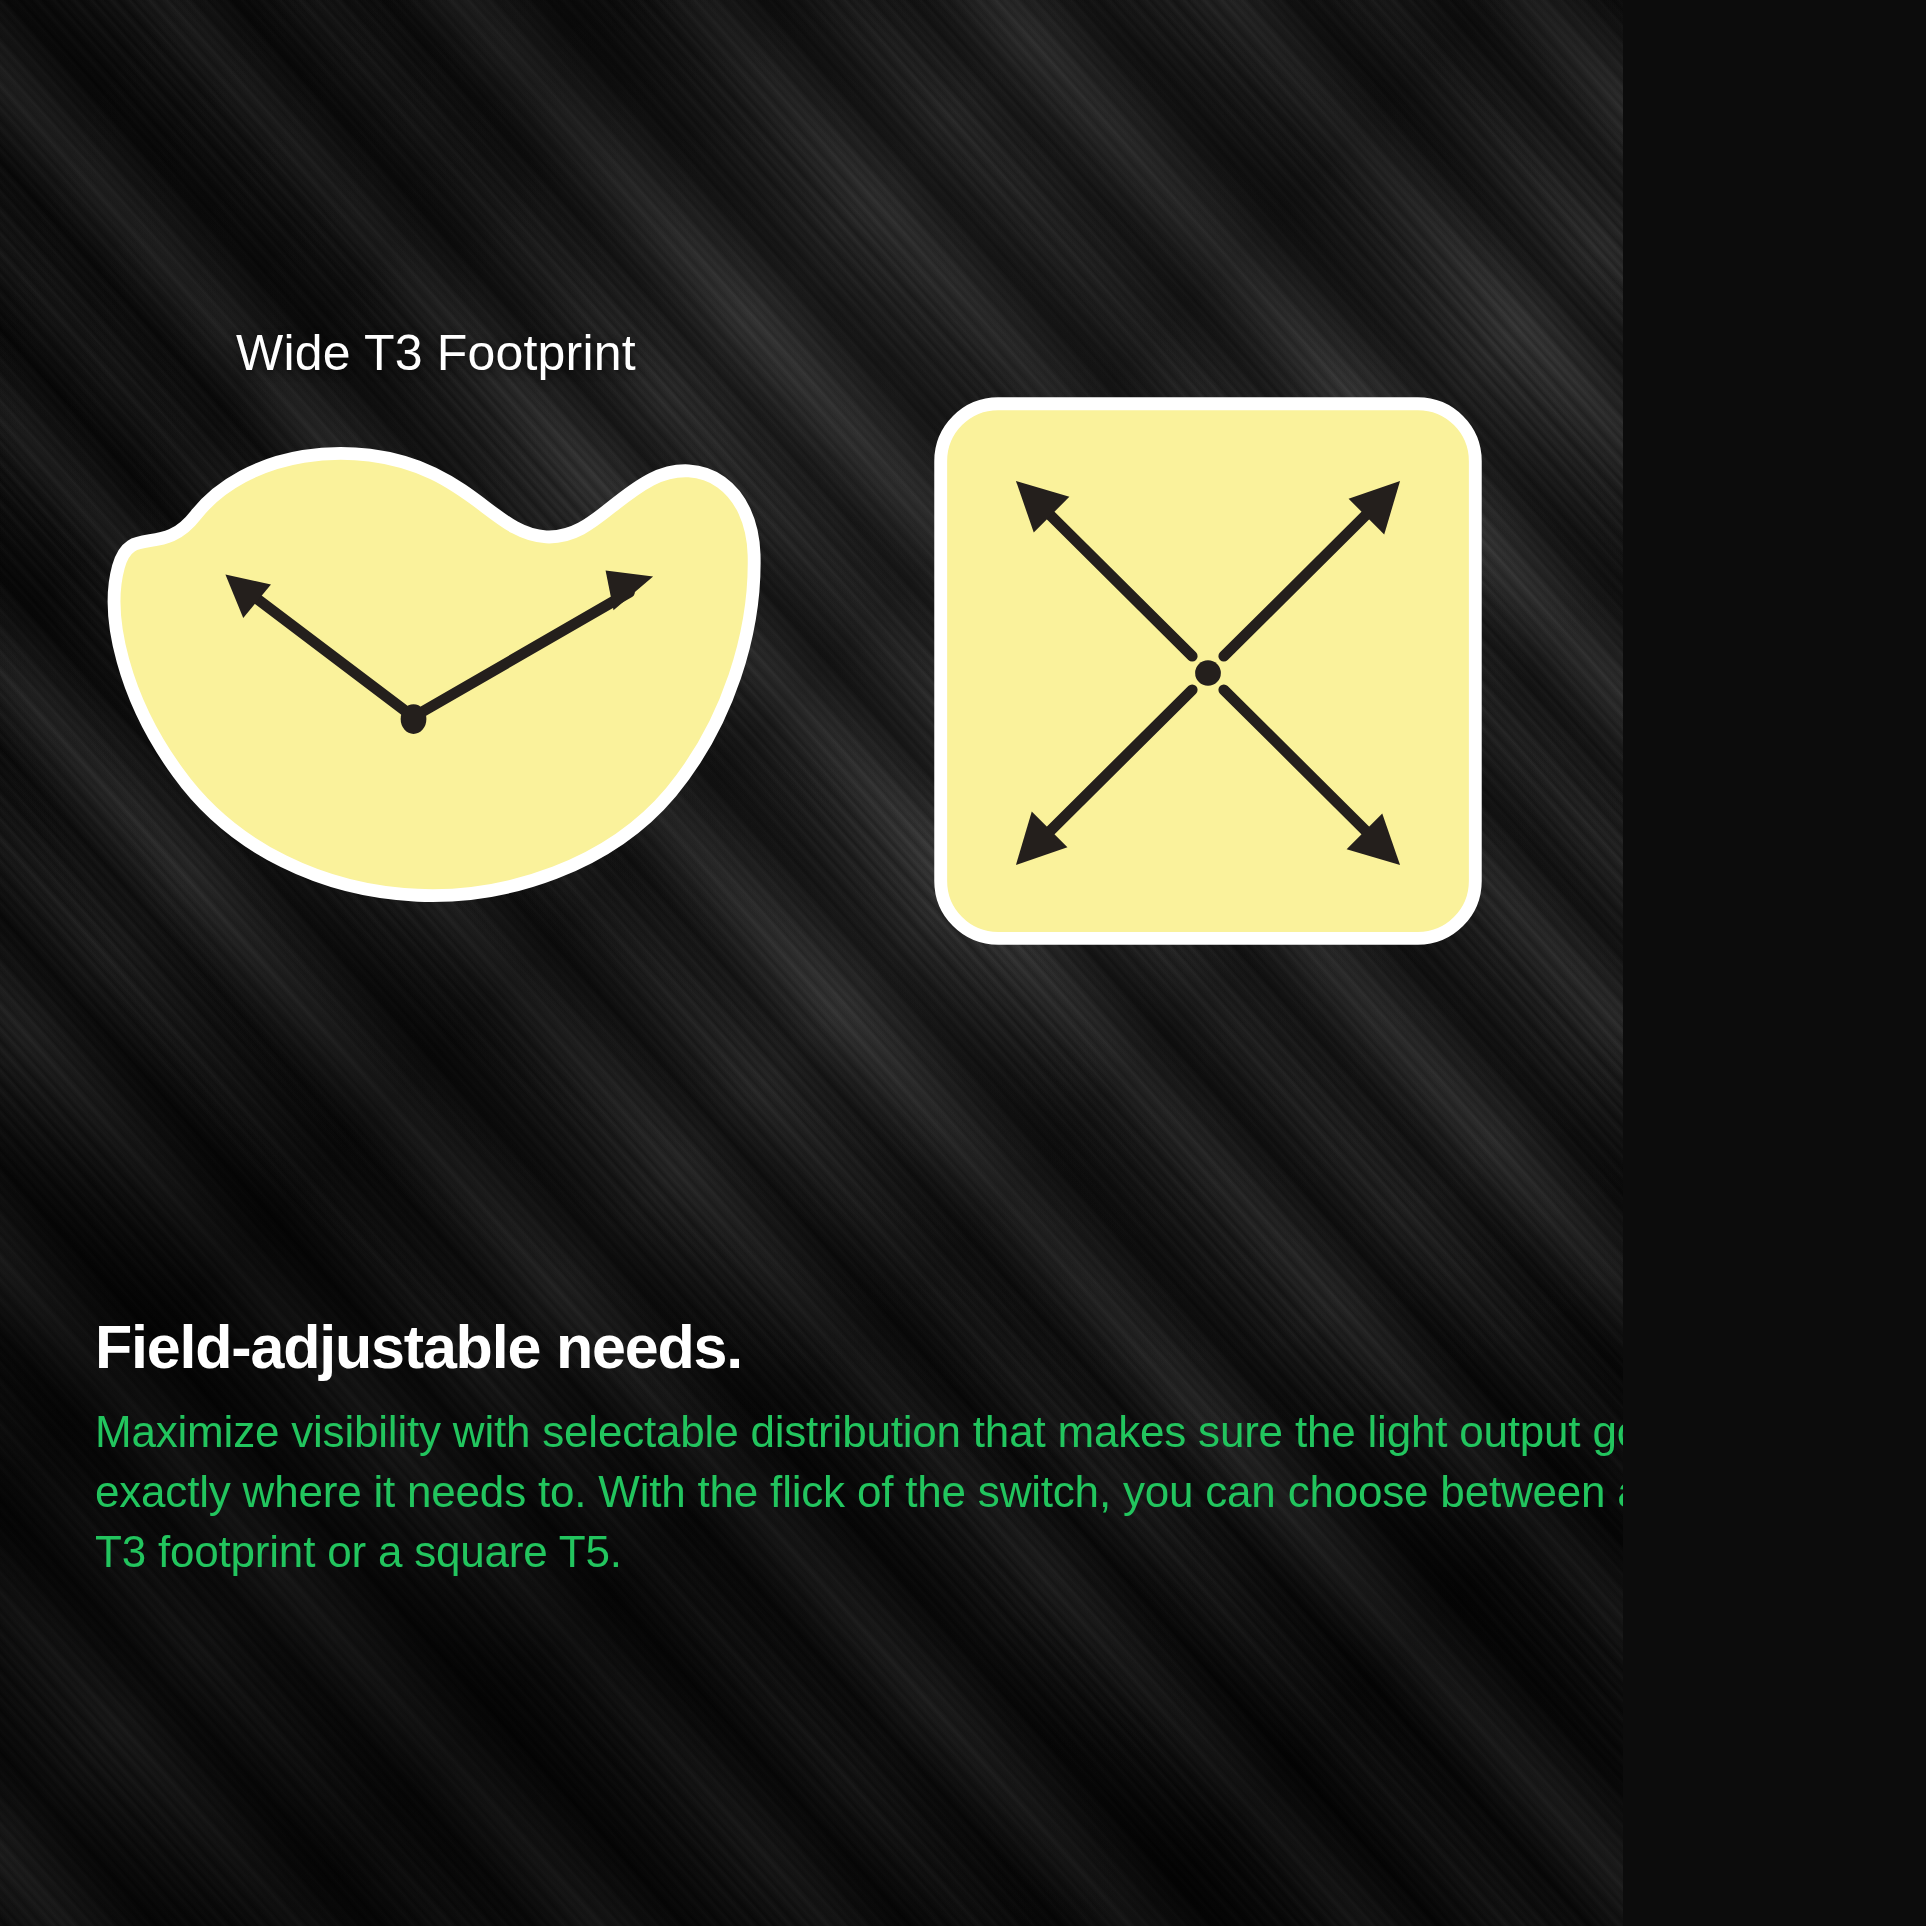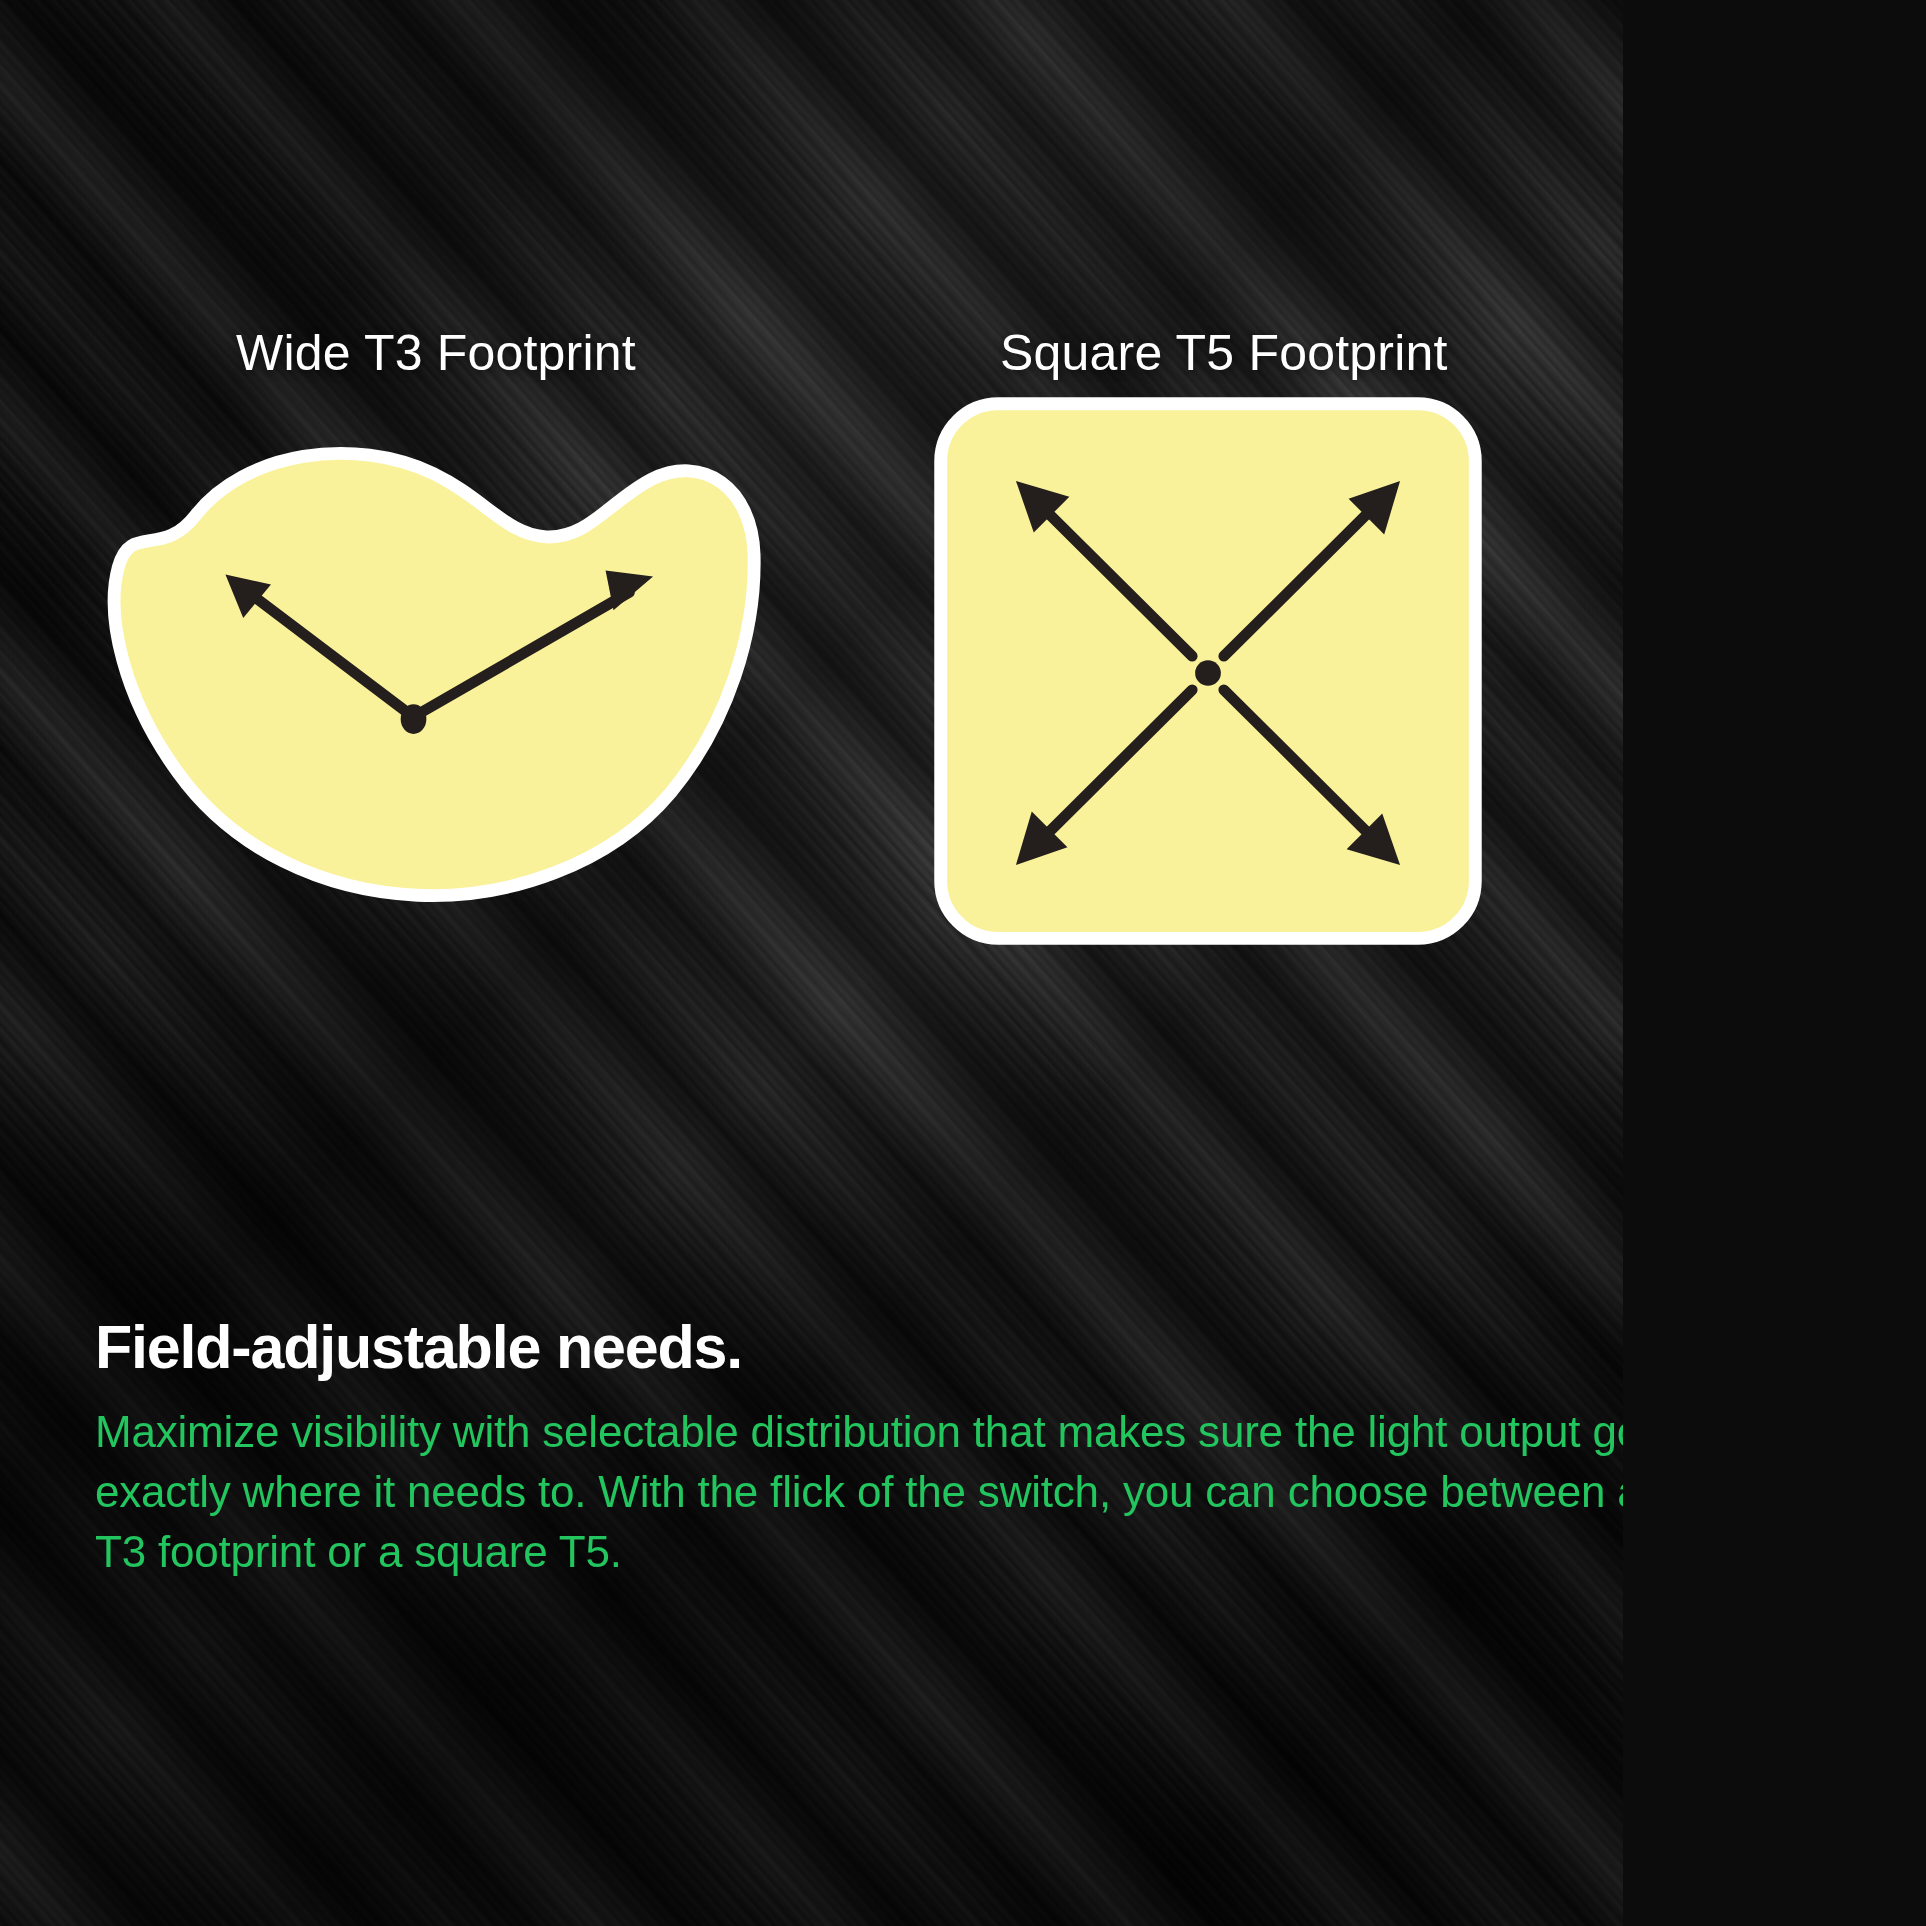--- a/index.html
+++ b/index.html
@@ -146,21 +146,20 @@
           <path d="M 168 150 L 214 160 L 186 194 Z" fill="#241F1C"></path>
         </g>
         <g>
           <line x1="368" y1="288" x2="576" y2="168" stroke="#241F1C" stroke-width="11" stroke-linecap="round"></line>
           <path d="M 600 152 L 560 186 L 552 146 Z" fill="#241F1C"></path>
         </g>
         <ellipse cx="358" cy="296" rx="13" ry="15" fill="#241F1C"></ellipse>
       </svg>
     </div>
 
-    <div class="footprint-label" id="label-t5">Square T5 Footprint</div>
 
     <div class="diagram" id="diagram-t5">
       <svg viewBox="0 0 600 600" xmlns="http://www.w3.org/2000/svg">
         <rect x="30" y="28" width="540" height="540" rx="58" ry="58" fill="#FAF29B" stroke="#FFFFFF" stroke-width="13"></rect>
 
         <g>
           <line x1="284" y1="283" x2="130" y2="130" stroke="#241F1C" stroke-width="11" stroke-linecap="round"></line>
           <path d="M 106 106 L 160 122 L 124 158 Z" fill="#241F1C"></path>
         </g>
         <g>

